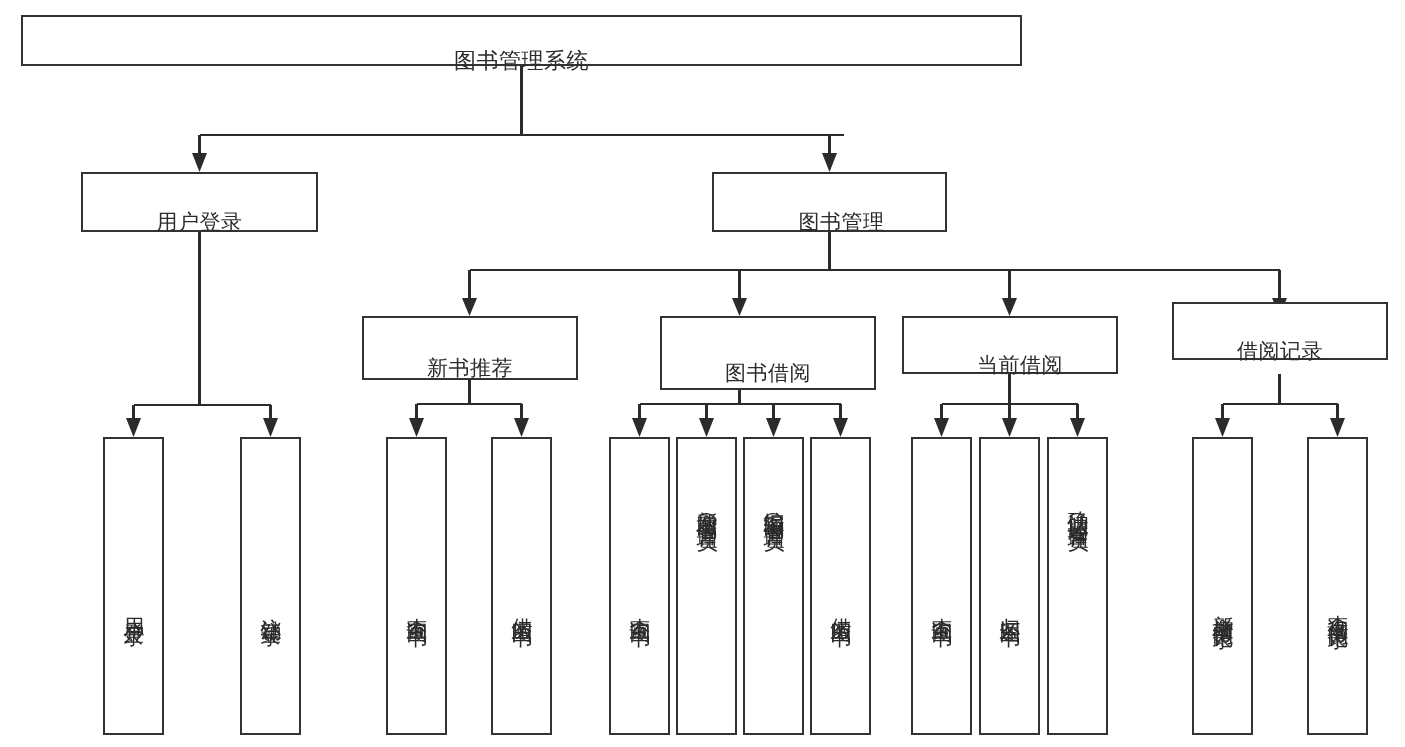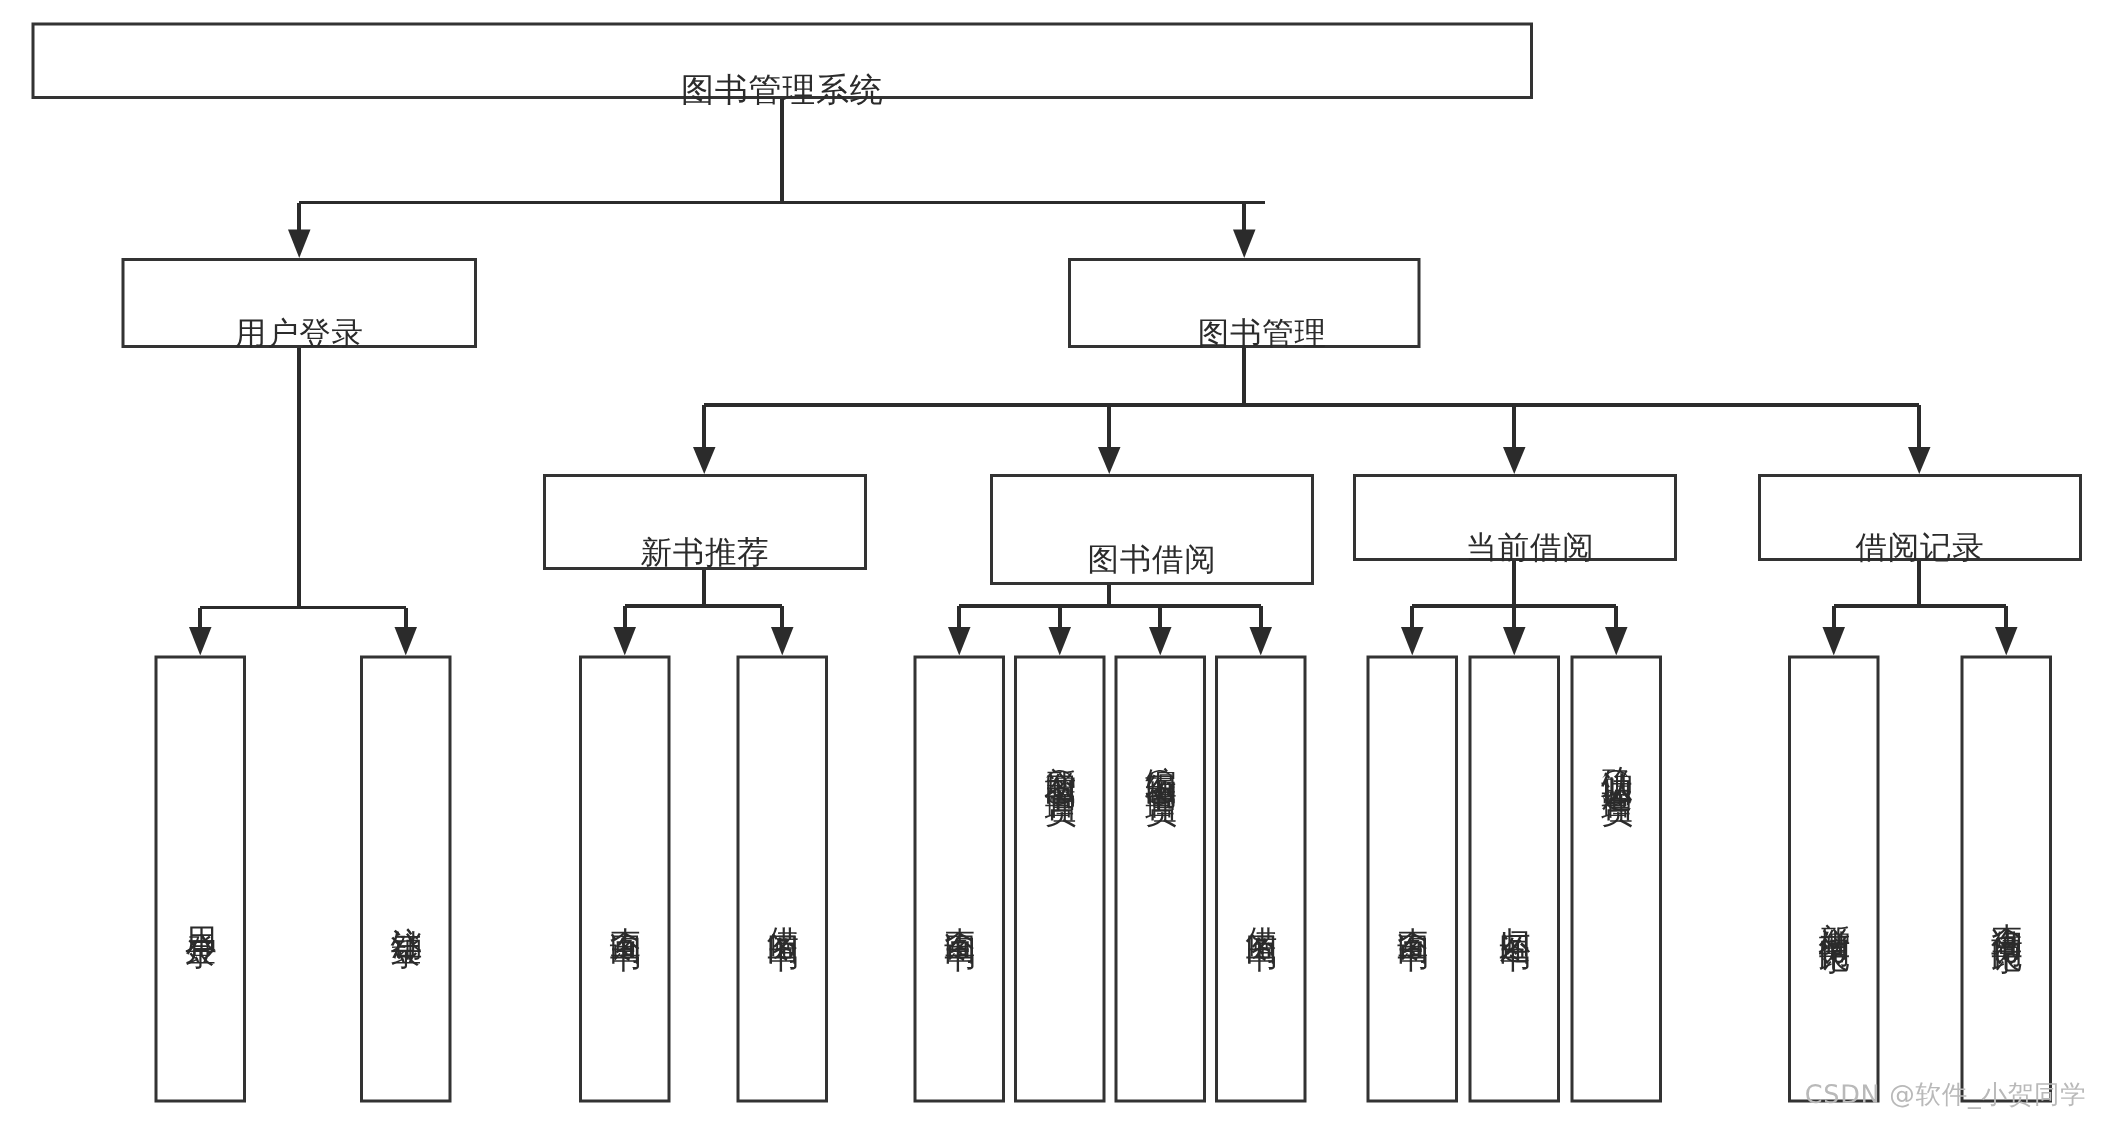--- a/index.html
+++ b/index.html
@@ -178,21 +178,21 @@
   </div>
 
   <div class="node h" style="left:660px; top:316px; width:216px; height:74px;">
     <span class="label">图书借阅</span>
   </div>
 
   <div class="node h" style="left:902px; top:316px; width:216px; height:58px;padding-left:20px;">
     <span class="label">当前借阅</span>
   </div>
 
-  <div class="node h" style="left:1172px; top:316px; width:216px; height:58px;">
+  <div class="node h" style="left:1172px; top:302px; width:216px; height:58px;">
     <span class="label">借阅记录</span>
   </div>
 
   <div class="node v mid" style="left:103px; top:437px; width:61px; height:298px;">
     <span class="label">用户登录</span>
   </div>
 
   <div class="node v mid" style="left:240px; top:437px; width:61px; height:298px;">
     <span class="label">注销登录</span>
   </div>
@@ -234,15 +234,14 @@
   </div>
 
   <div class="node v mid" style="left:1192px; top:437px; width:61px; height:298px;">
     <span class="label">新增借阅记录</span>
   </div>
 
   <div class="node v mid" style="left:1307px; top:437px; width:61px; height:298px;">
     <span class="label">查询借阅记录</span>
   </div>
 
-  <div id="watermark">CSDN @软件_小贺同学</div>
 
 </div>
 
 </body></html>

